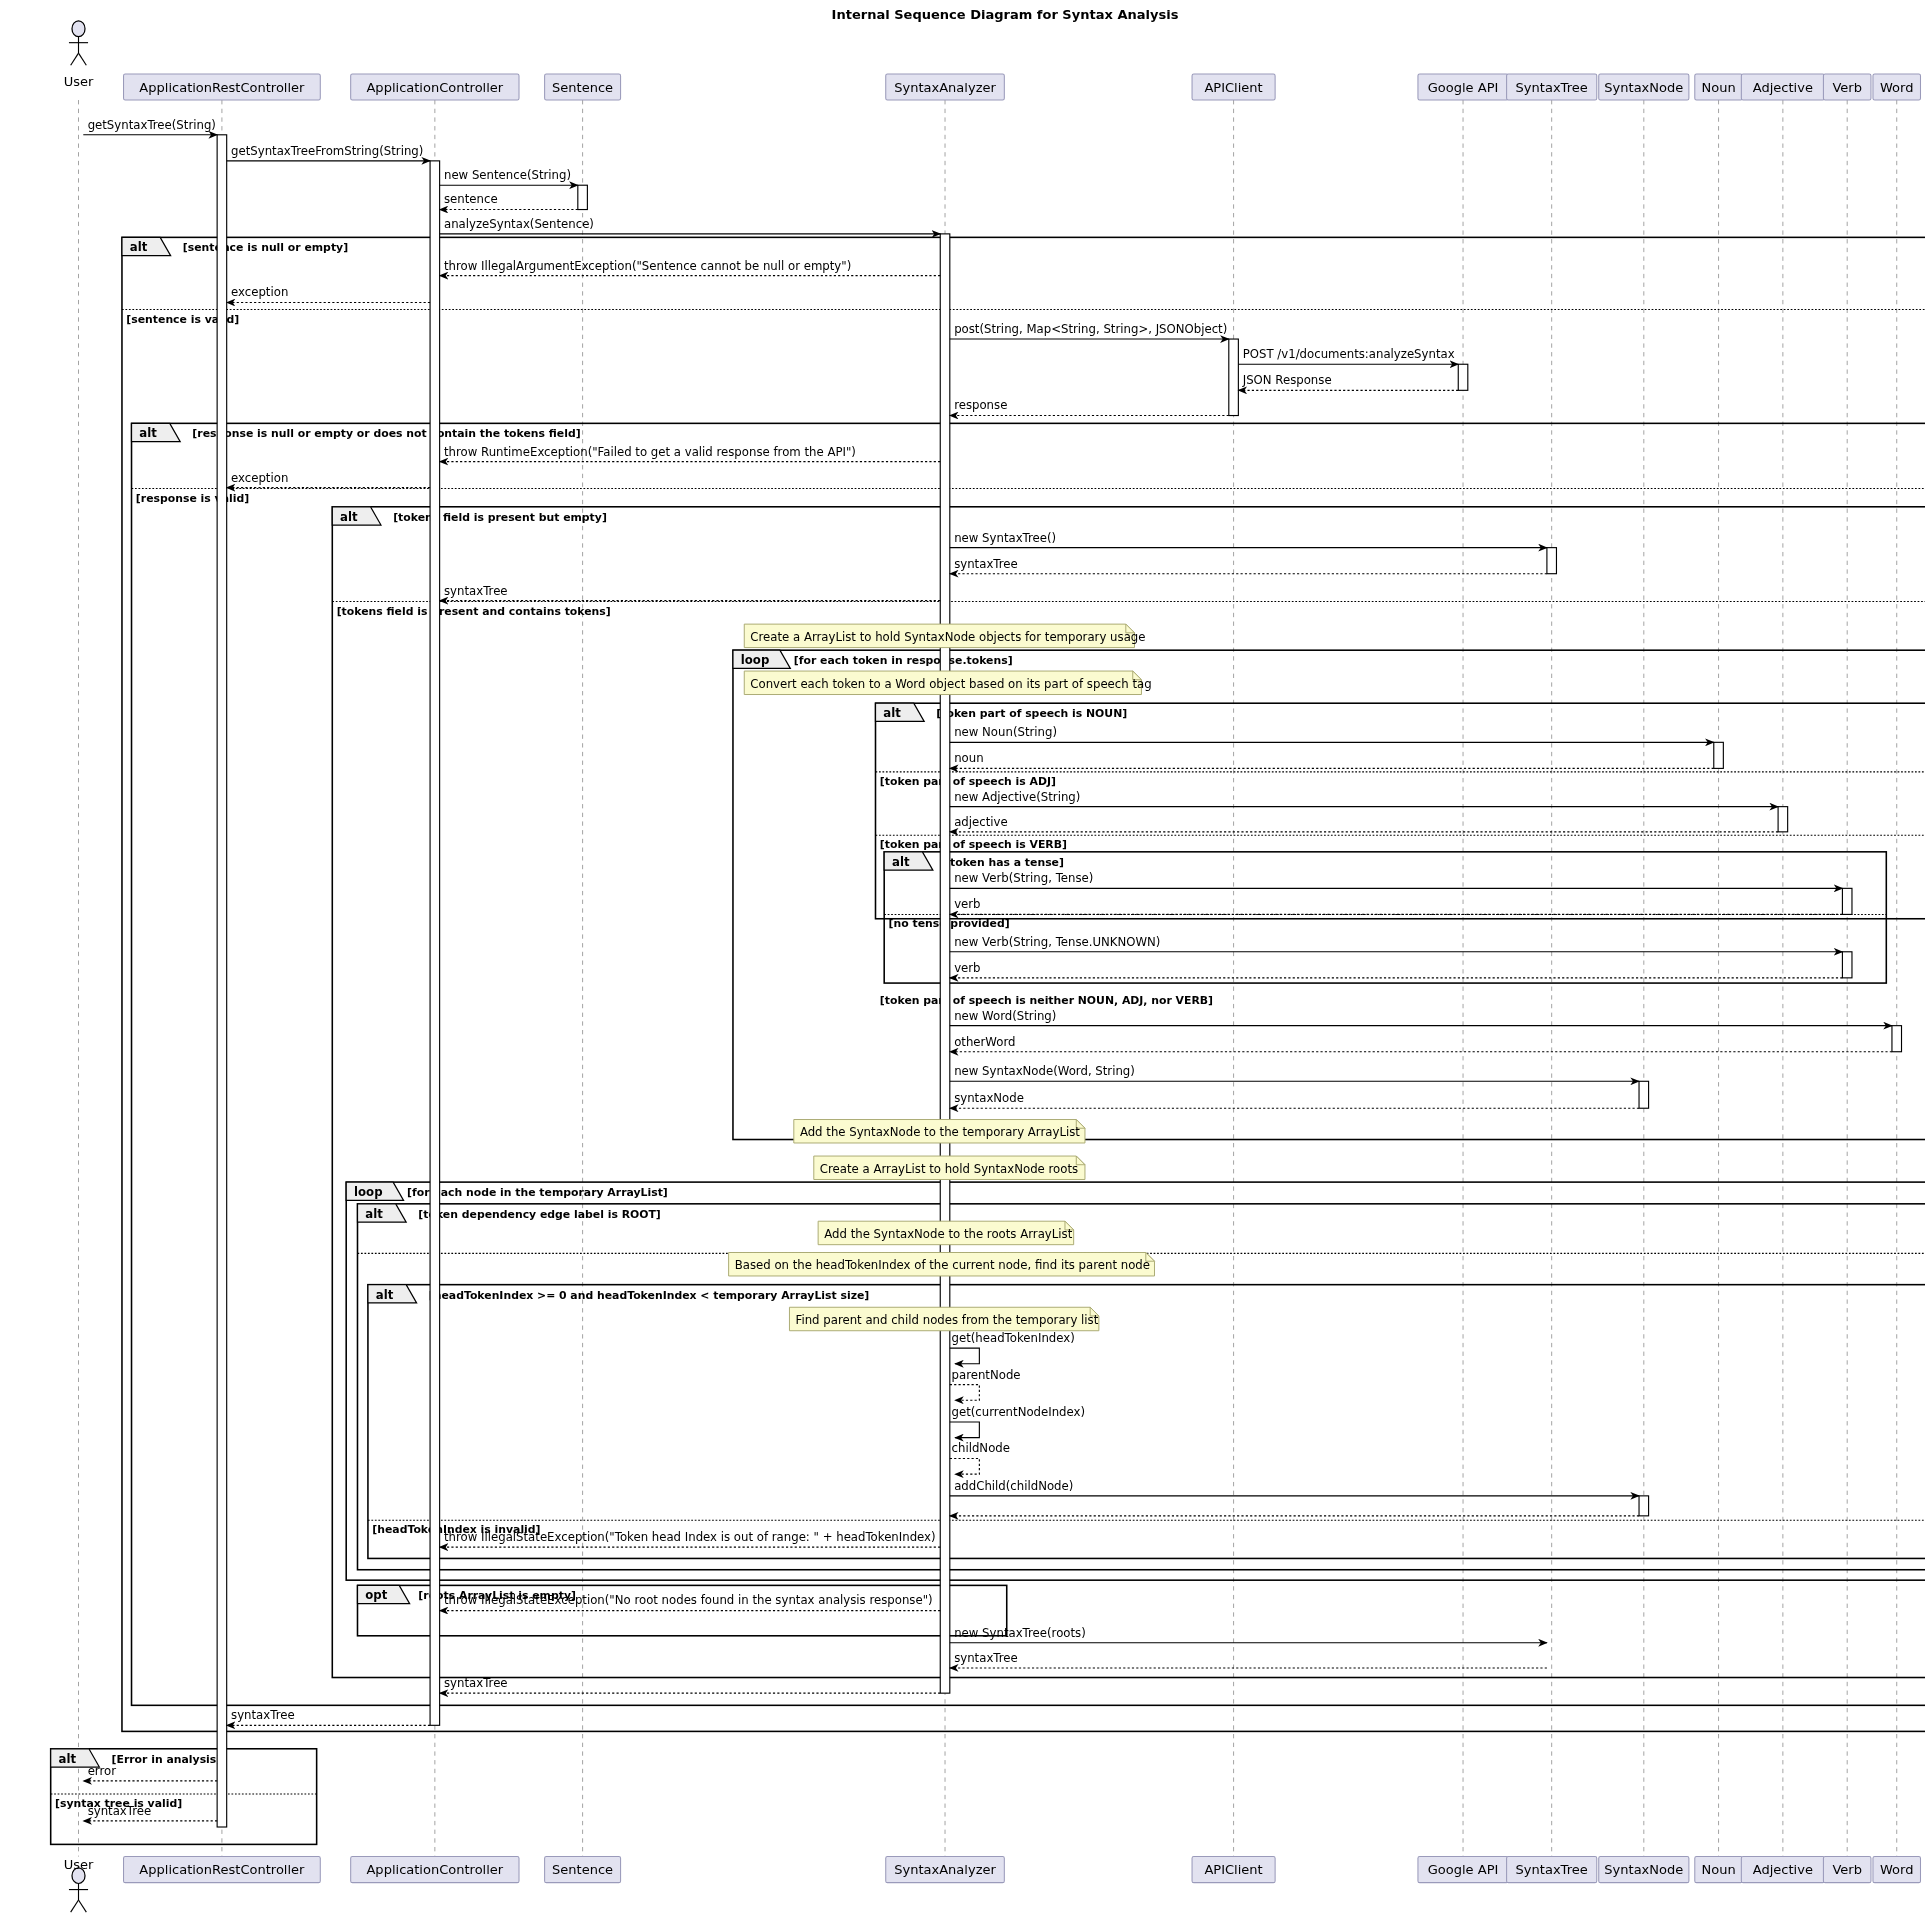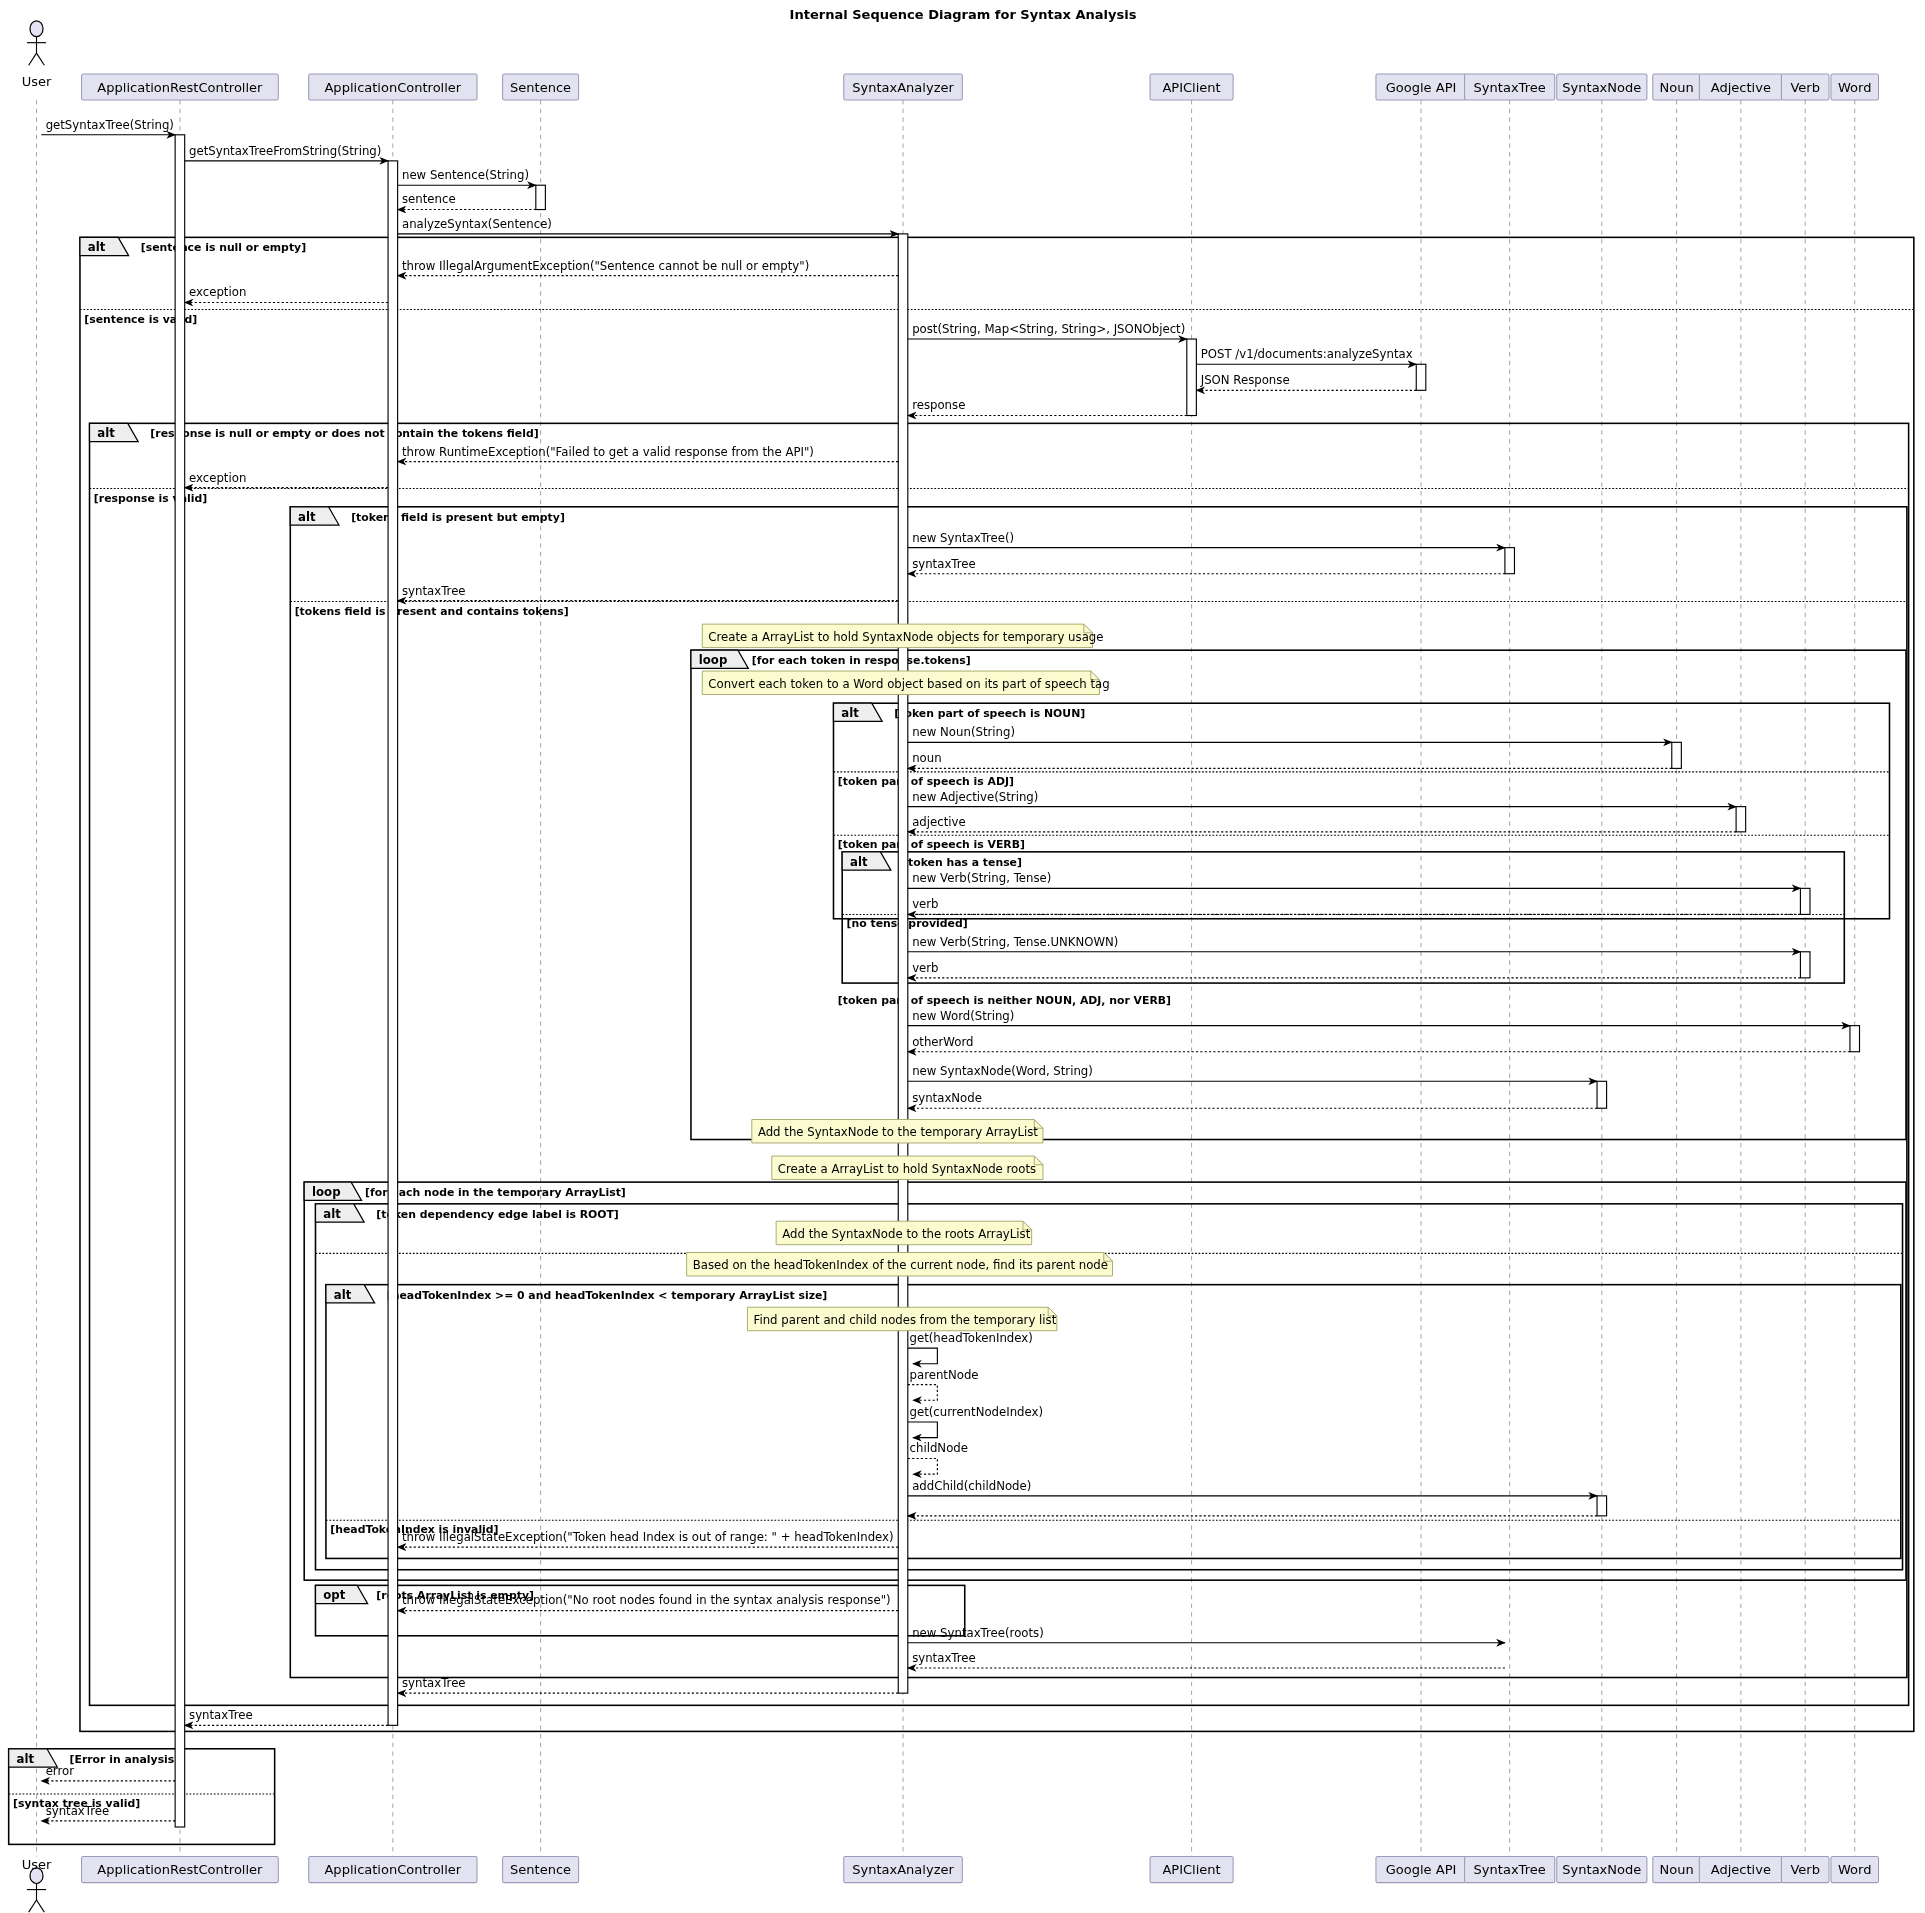--- a/index.html
+++ b/index.html
@@ -5,21 +5,21 @@
 <style>
   html, body {
     margin: 0; padding: 0;
     background: #ffffff;
   }
   body {
     width: 1926px; height: 1914px;
     font-family: "DejaVu Sans", sans-serif;
     overflow: hidden;
   }
-  #diagram-root { position: relative; width: 1560px; height: 1914px; }
+  #diagram-root { position: relative; width: 1560px; height: 1914px; padding-left: 42px; }
   svg { display: block; }
   .diagram-title {
     font-family: "DejaVu Sans", sans-serif;
     font-size: 15px; font-weight: bold; fill: #000000;
   }
   .participant-box {
     fill: #E2E2F0; stroke: #9A9ABA; stroke-width: 1.2;
   }
   .actor-shape { fill: #E2E2F0; stroke: #000000; stroke-width: 1.4; }
   .participant-label {

